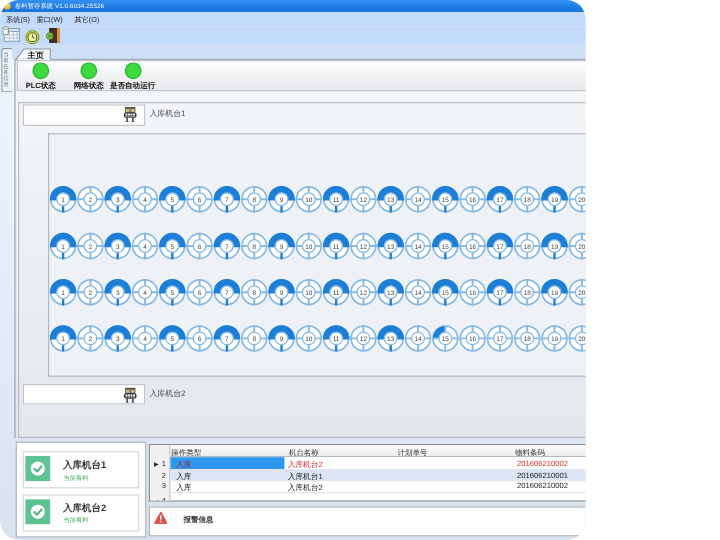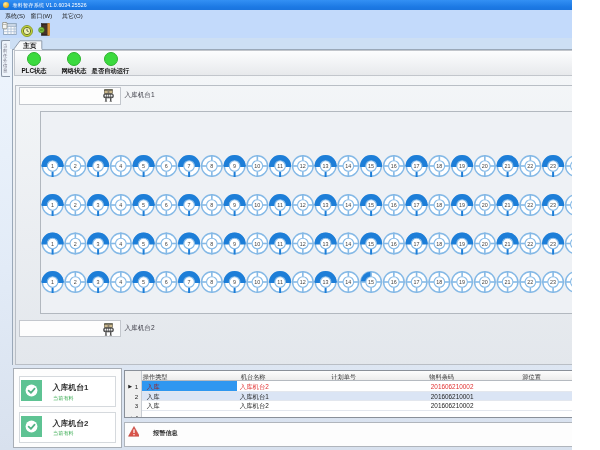--- a/index.html
+++ b/index.html
@@ -1,17 +1,17 @@
 <!DOCTYPE html>
 <html><head><meta charset="utf-8">
 <style>
 * { margin:0; padding:0; box-sizing:border-box; }
 html,body { width:600px; height:450px; }
-#app { position:relative; width:572px; height:450px; overflow:hidden;
-  font-family:"Liberation Sans",sans-serif; background:linear-gradient(180deg,#eef5fd 8%,#e2ebf7 60%,#d8e1ee); }
+#app { position:relative; width:488px; height:450px; overflow:hidden;
+  font-family:"Liberation Sans",sans-serif; background:linear-gradient(180deg,#eef5fd 8%,#e2ebf7 60%,#d8e1ee);border-radius:16px; }
 .abs { position:absolute; }
 </style></head>
 <body>
 <div id="app">
 
 <div class="abs" style="left:0;top:0;width:600px;height:10px;background:linear-gradient(#3390f4,#1c79e4 70%,#1a74de)"></div>
 <div class="abs" style="left:3px;top:2px;width:6px;height:6px;border-radius:50%;background:radial-gradient(circle at 35% 30%,#ffe9a0,#f0b830 60%,#c88a10)"></div>
 <div class="abs" style="left:12.5px;top:2px;font-size:5.2px;color:#fff;letter-spacing:0.1px;">卷料暂存系统 V1.0.6034.25526</div>
 
 <div class="abs" style="left:0;top:10px;width:600px;height:12px;background:#c3dafb"></div>

